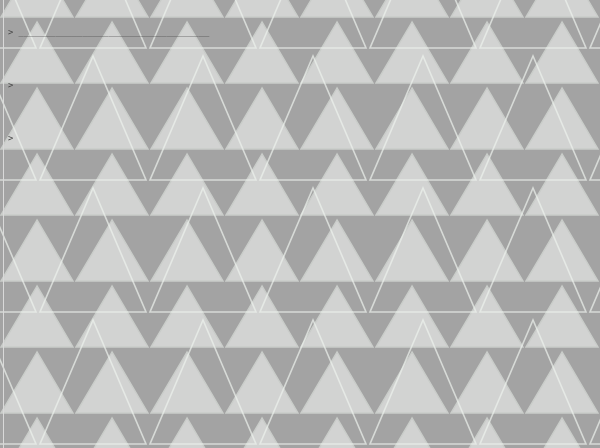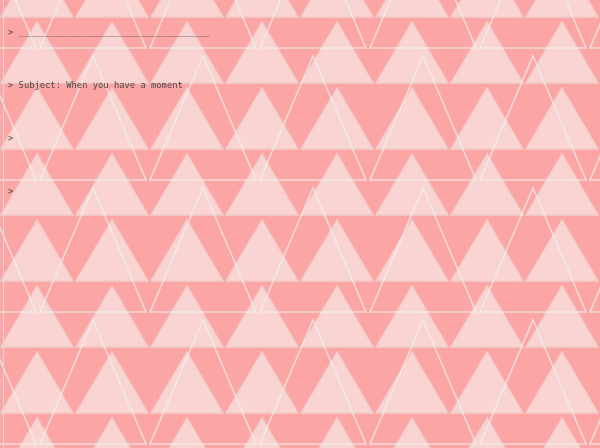--- a/index.html
+++ b/index.html
@@ -5,21 +5,21 @@
   html, body {
     margin: 0;
     padding: 0;
     background: #ffffff;
   }
   #screen {
     position: relative;
     width: 600px;
     height: 448px;
     overflow: hidden;
-    background: #fca5a5;
+    background: #a3a3a3;
   }
   
   #watermark {
     position: absolute;
     left: 0;
     top: 0;
     width: 600px;
     height: 448px;
     z-index: 0;
     pointer-events: none;
@@ -66,21 +66,20 @@
       </pattern>
     </defs>
     <rect x="0" y="0" width="600" height="448" fill="url(#tri)" opacity="0.55"></rect>
     <rect x="0" y="0" width="600" height="448" fill="url(#tri2)" opacity="0.7"></rect>
   </svg>
 
   <div id="left-rule"></div>
 
   <div id="email-body">
     <div class="email-line">&gt; ____________________________________</div>
-    <div class="email-line">&gt; Subject: When you have a moment</div>
     <div class="email-line">&gt;</div>
     <div class="email-line">&gt;</div>
     
     
     
     
     
     
     
     

